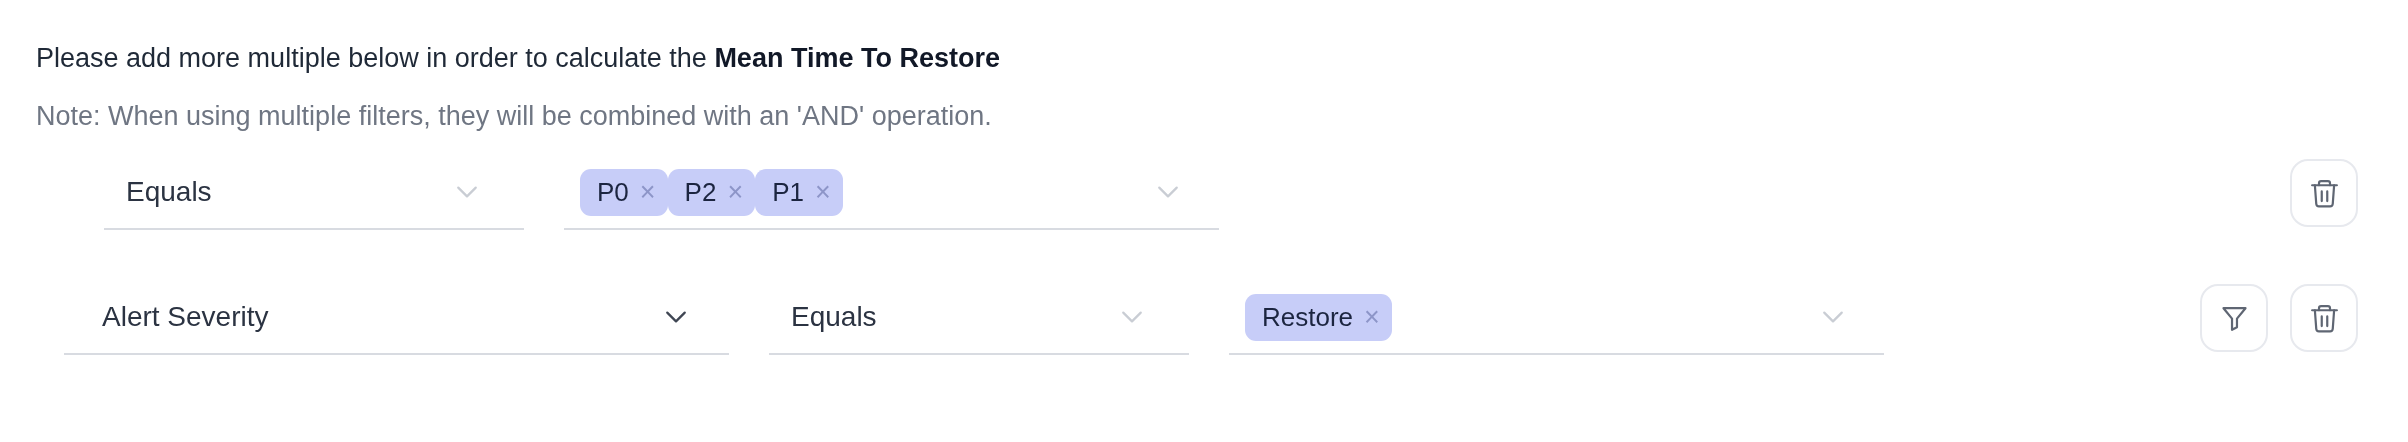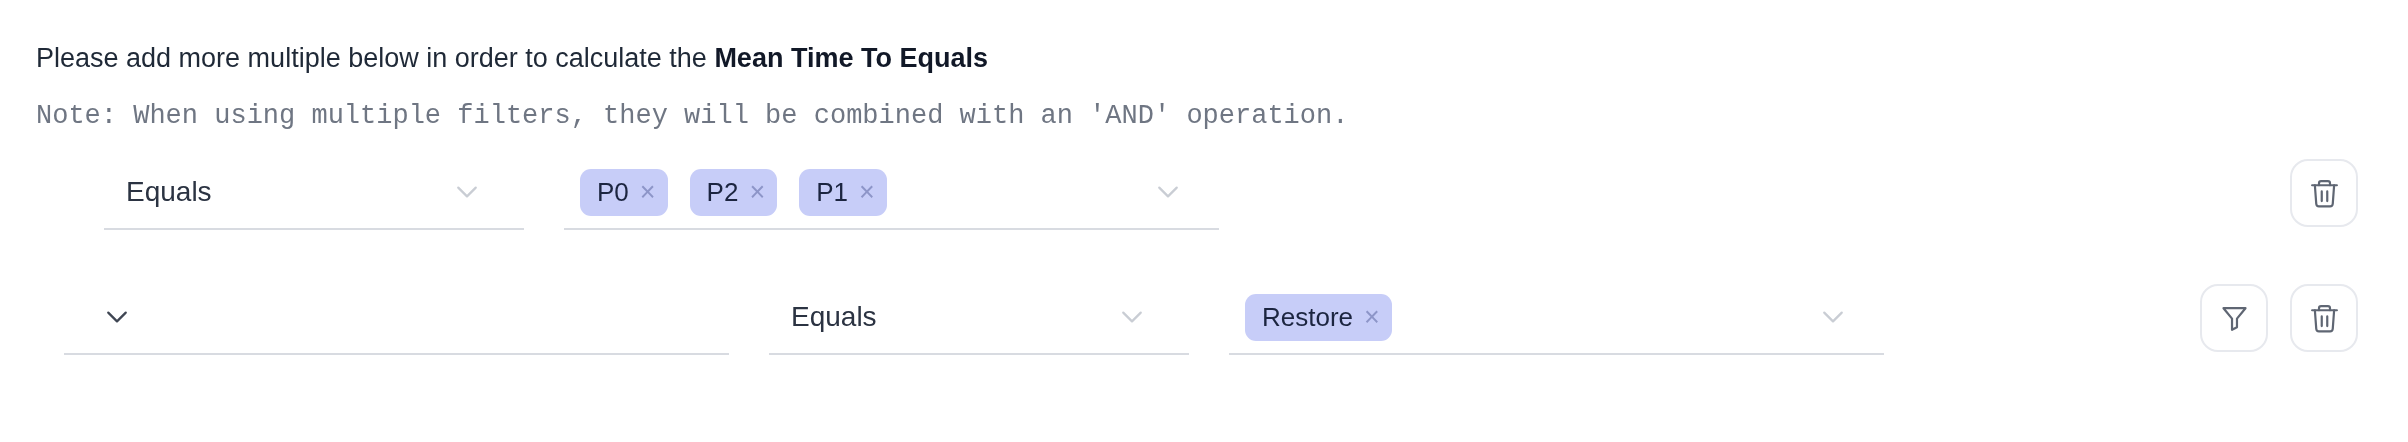--- a/index.html
+++ b/index.html
@@ -6,21 +6,21 @@
   html, body {
     width: 2408px; height: 442px;
     background: #ffffff;
     font-family: "Liberation Sans", sans-serif;
     overflow: hidden;
   }
   .wrap { padding: 38px 50px 0 36px; }
 
   .intro { font-size: 27px; line-height: 40px; color: #1f2937; }
   .intro .hl { font-weight: 700; color: #111827; }
-  .note { margin-top: 18px; font-size: 27px; line-height: 40px; color: #6f7683; font-family: Liberation Mono, monospace; }
+  .note { margin-top: 18px; font-size: 27px; line-height: 40px; color: #6f7683; }
 
   .rows { margin-top: 20px; padding-left: 28px; }
   .filter-row { display: flex; align-items: flex-end; }
   .filter-row + .filter-row { margin-top: 51px; }
 
   .select {
     height: 74px;
     display: flex; align-items: center; justify-content: space-between;
     border-bottom: 2px solid var(--underline, #d8dbe1);
     cursor: pointer;
@@ -29,21 +29,21 @@
   .field-select  { width: 665px; padding: 0 38px; }
   .op-select     { width: 420px; margin-left: 40px; padding: 0 42px 0 22px; }
   .values-select { width: 655px; margin-left: 40px; padding: 0 36px 0 16px; }
 
   .select-label { font-size: 28px; color: var(--label-text, #2b3342); white-space: nowrap; }
 
   .chev { width: 30px; height: 30px; flex: 0 0 auto; }
   .chev.dark  { color: #3f4653; }
   .chev.light { color: #c9cdd4; }
 
-  .tags { display: flex; align-items: center; gap: 22px; flex: 1; }
+  .tags { display: flex; align-items: center; gap: 0; flex: 1; }
   .tag {
     display: inline-flex; align-items: center;
     height: 47px; padding: 0 12px 0 17px;
     background: var(--tag-background, #c7cdf8);
     border-radius: 11px;
     font-size: 26px; color: var(--tag-text, #1b2540);
     white-space: nowrap;
   }
   .tag .x {
     margin-left: 11px; font-size: 27px; line-height: 1;
@@ -63,21 +63,21 @@
     cursor: pointer;
   }
   .icon-btn svg { width: 33px; height: 33px; }
 </style>
 </head>
 <body>
 
 <div class="wrap">
 
   <div class="intro">
-    <span>Please add more multiple below in order to calculate the </span><span class="hl">Mean Time To Equals</span>
+    <span>Please add more multiple below in order to calculate the </span><span class="hl">Mean Time To Restore</span>
   </div>
   <div class="note">Note: When using multiple filters, they will be combined with an 'AND' operation.</div>
 
   <div class="rows">
 
     <div class="filter-row">
 
       <div class="select op-select">
         <span class="select-label">Equals</span>
         <svg class="chev light" viewBox="0 0 24 24" fill="none" stroke="currentColor" stroke-width="1.8" stroke-linecap="round" stroke-linejoin="round">
@@ -112,20 +112,21 @@
               <path d="M8 6V4.5A1.5 1.5 0 0 1 9.5 3h5A1.5 1.5 0 0 1 16 4.5V6"></path>
               <path d="M19 6l-1 13.5a2 2 0 0 1-2 1.9H8a2 2 0 0 1-2-1.9L5 6"></path>
               <path d="M10 10.5v7M14 10.5v7"></path>
             </svg>
         </button>
       </div>
     </div>
 
     <div class="filter-row">
       <div class="select field-select">
+        <span class="select-label">Alert Severity</span>
         <svg class="chev dark" viewBox="0 0 24 24" fill="none" stroke="currentColor" stroke-width="1.8" stroke-linecap="round" stroke-linejoin="round">
             <polyline points="5 8.5 12 15.5 19 8.5"></polyline>
           </svg>
       </div>
 
       <div class="select op-select">
         <span class="select-label">Equals</span>
         <svg class="chev light" viewBox="0 0 24 24" fill="none" stroke="currentColor" stroke-width="1.8" stroke-linecap="round" stroke-linejoin="round">
             <polyline points="5 8.5 12 15.5 19 8.5"></polyline>
           </svg>

